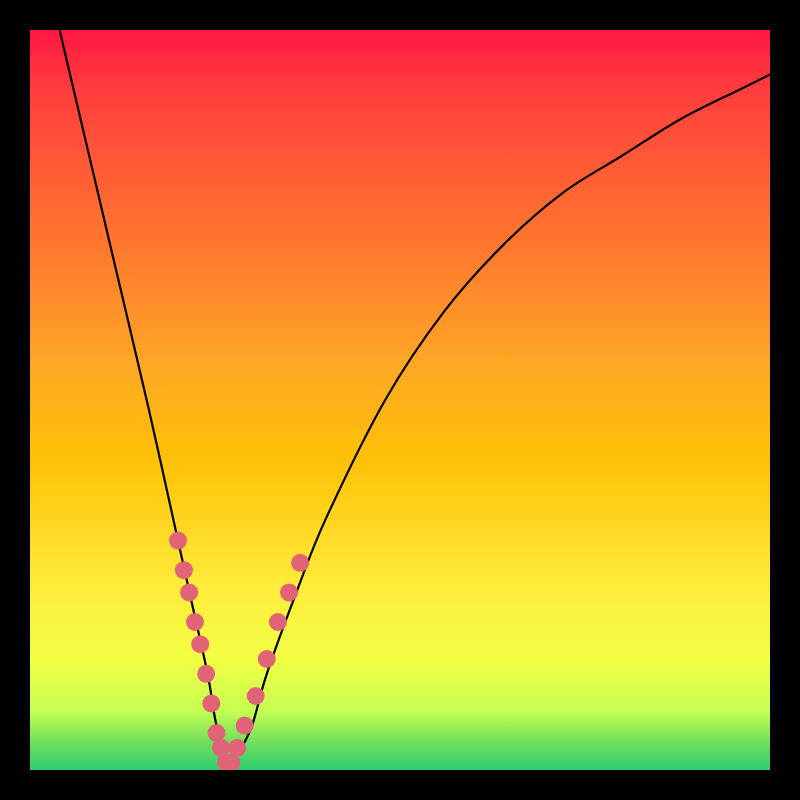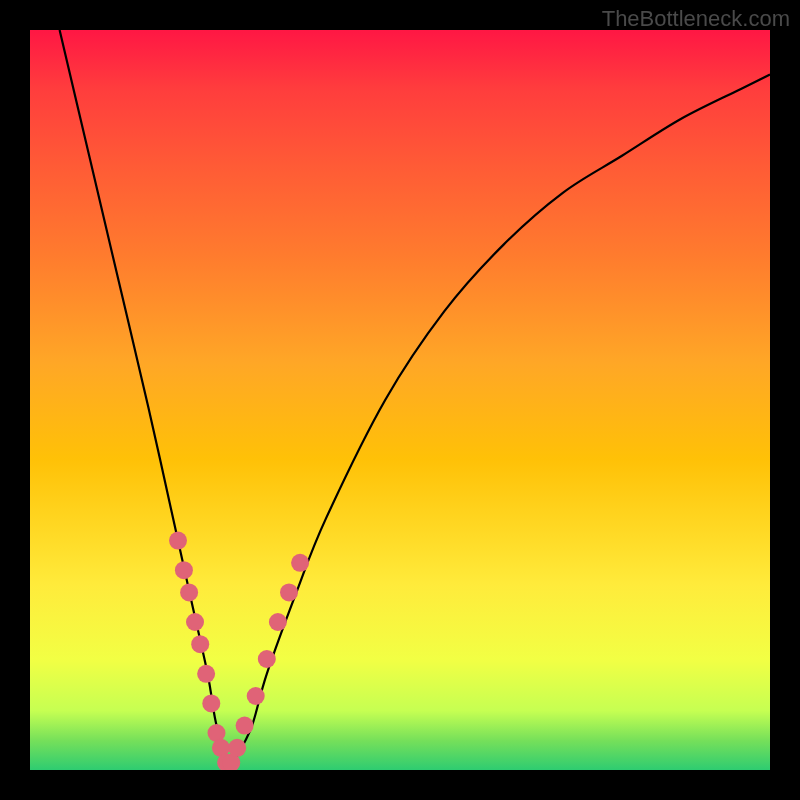--- a/index.html
+++ b/index.html
@@ -50,21 +50,20 @@
     top: 0;
     width: 740px;
     height: 740px;
     pointer-events: none;
   }
 </style>
 </head>
 <body>
 
 <div class="container">
-  <div class="watermark">TheBottleneck.com</div>
   <div class="plot-area">
     <svg class="curve" viewBox="0 0 740 740" preserveAspectRatio="none">
       <path id="main-curve" fill="none" stroke="#000" stroke-width="2.2" d="M 29.6,0 C 34.53333333333333,20.96666666666668 49.333333333333336,83.86666666666673 59.2,125.80000000000007 C 69.06666666666666,167.7333333333334 78.93333333333334,209.66666666666663 88.8,251.59999999999997 C 98.66666666666666,293.5333333333333 108.53333333333333,334.23333333333335 118.4,377.40000000000003 C 128.26666666666668,420.5666666666667 140.6,477.3 148,510.6 C 155.4,543.9 157.86666666666667,555 162.8,577.2 C 167.73333333333335,599.4000000000001 173.9,625.3 177.6,643.8 C 181.29999999999998,662.3 182.53333333333333,675.8666666666667 185,688.2 C 187.46666666666667,700.5333333333334 189.93333333333334,710.4 192.4,717.8 C 194.86666666666667,725.1999999999999 197.33333333333334,731.3666666666667 199.8,732.6 C 202.26666666666668,733.8333333333334 203.50000000000003,731.3666666666667 207.20000000000002,725.2 C 210.9,719.0333333333334 217.06666666666666,709.1666666666667 222,695.6 C 226.93333333333334,682.0333333333333 229.4,666 236.8,643.8 C 244.20000000000002,621.5999999999999 256.5333333333333,588.3 266.4,562.4 C 276.26666666666665,536.5 281.2,520.4666666666667 296,488.4 C 310.8,456.3333333333333 335.46666666666664,404.5333333333333 355.2,370 C 374.93333333333334,335.4666666666667 394.6666666666667,307.09999999999997 414.40000000000003,281.2 C 434.1333333333334,255.29999999999998 453.8666666666667,234.33333333333337 473.6,214.60000000000002 C 493.33333333333337,194.86666666666667 513.0666666666666,177.59999999999994 532.8,162.79999999999995 C 552.5333333333333,147.99999999999997 572.2666666666667,138.1333333333334 592,125.80000000000007 C 611.7333333333333,113.46666666666674 631.4666666666667,99.89999999999998 651.2,88.79999999999995 C 670.9333333333334,77.69999999999993 695.6,66.59999999999991 710.4,59.19999999999993 C 725.1999999999999,51.799999999999955 735.0666666666666,46.86666666666673 740,44.40000000000009"></path>
       <g id="markers">
           <circle cx="148" cy="510.6" r="9" fill="#e06377"></circle>
           <circle cx="153.92000000000002" cy="540.2" r="9" fill="#e06377"></circle>
           <circle cx="159.1" cy="562.4" r="9" fill="#e06377"></circle>
           <circle cx="165.02" cy="592" r="9" fill="#e06377"></circle>
           <circle cx="170.20000000000002" cy="614.2" r="9" fill="#e06377"></circle>
           <circle cx="176.12" cy="643.8" r="9" fill="#e06377"></circle>

